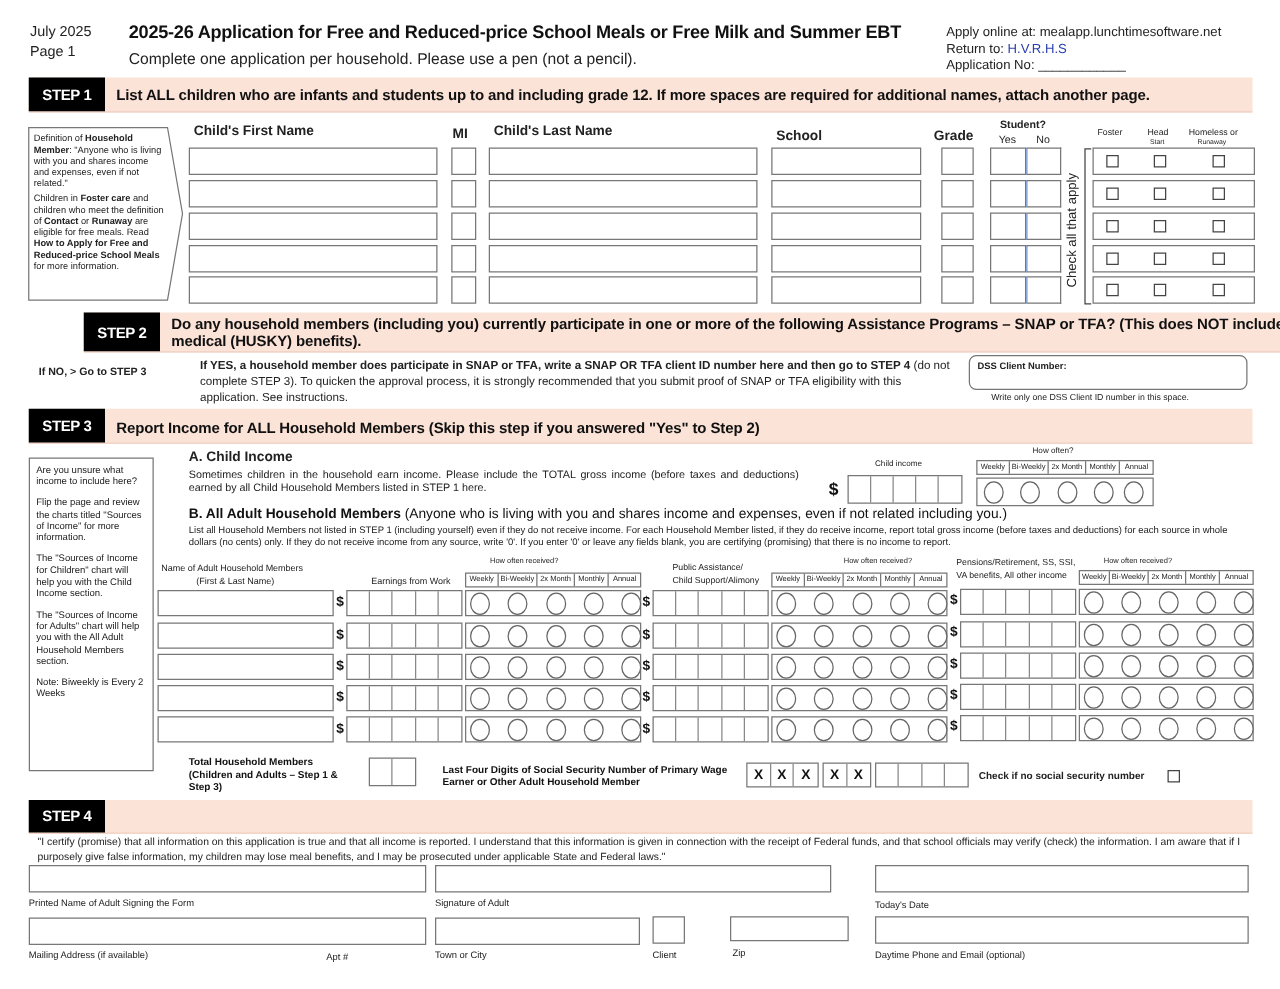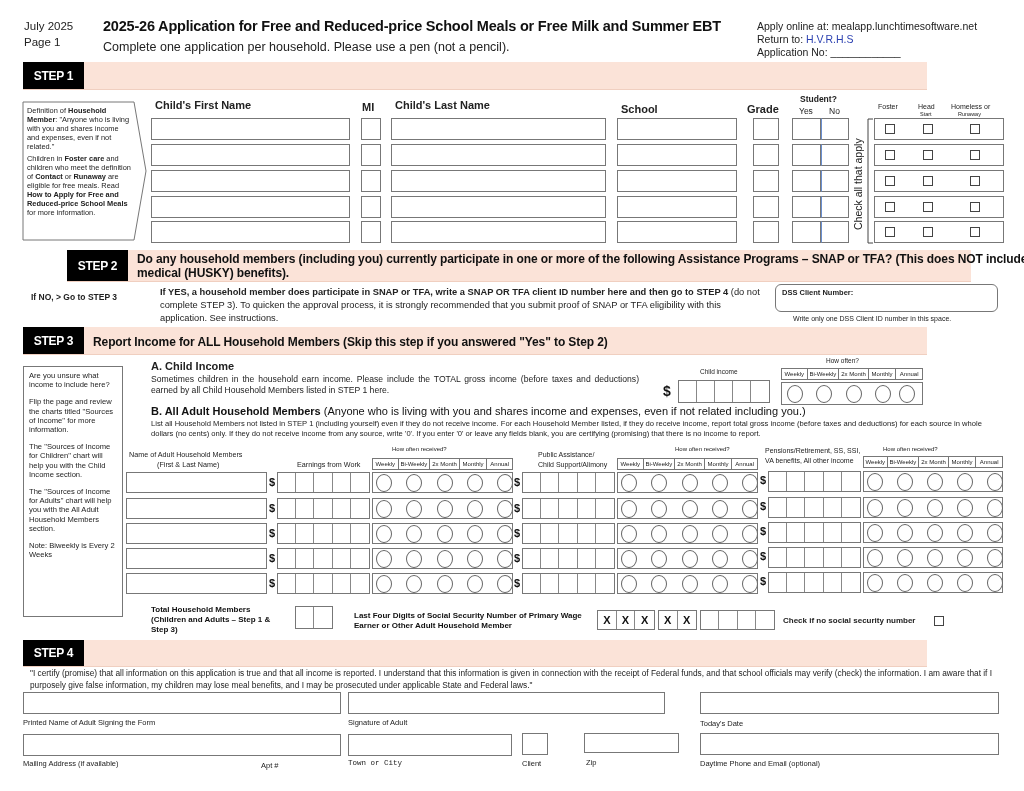--- a/index.html
+++ b/index.html
@@ -8,21 +8,21 @@
   .abs { position: absolute; }
 
   
   .hdr-left { left: 24px; top: 18px; font-size: 11.5px; line-height: 16px; color: #222; }
   .hdr-title { left: 103px; top: 18px; font-size: 14.5px; font-weight: bold; letter-spacing: -0.2px; }
   .hdr-sub { left: 103px; top: 40px; font-size: 12.5px; color: #222; }
   .hdr-right { left: 757px; top: 20px; font-size: 10.5px; line-height: 13px; color: #222; }
   .hdr-right .blue { color: #2a3fb0; }
 
   
-  .step-bar { left: 23px; width: 904px; background: #fbe3d8; border-bottom: 1px solid #f0cfc0; }
+  .step-bar { left: 23px; width: 979px; background: #fbe3d8; border-bottom: 1px solid #f0cfc0; }
   .step-badge { position: absolute; left: 0; top: 0; bottom: 0; width: 61px; background: #000; color: #fff;
     font-weight: bold; font-size: 12px; display: flex; align-items: center; justify-content: center; letter-spacing: -0.3px; }
   .step-text { position: absolute; left: 70px; font-weight: bold; font-size: 12px; color: #111; letter-spacing: -0.1px; }
 
   
   .box { position: absolute; border: 1px solid #777; background: #fff; }
   .cb { position: absolute; width: 10px; height: 10px; border: 1px solid #444; background: #fff; }
   .circ { position: absolute; width: 16px; height: 18px; border: 1px solid #666; border-radius: 50%; background: #fff; }
   .lbl { position: absolute; font-size: 9.5px; color: #222; white-space: nowrap; }
   .bold { font-weight: bold; }
@@ -47,20 +47,21 @@
 <div class="abs hdr-title">2025-26 Application for Free and Reduced-price School Meals or Free Milk and Summer EBT</div>
 <div class="abs hdr-sub">Complete one application per household. Please use a pen (not a pencil).</div>
 <div class="abs hdr-right">
   <div>Apply online at: mealapp.lunchtimesoftware.net</div>
   <div><span>Return to:</span> <span class="blue">H.V.R.H.S</span></div>
   <div>Application No: ____________</div>
 </div>
 
 <div class="abs step-bar" style="top:62px;height:28px;">
   <div class="step-badge">STEP 1</div>
+  <div class="step-text" style="top:7px;">List ALL children who are infants and students up to and including grade 12. If more spaces are required for additional names, attach another page.</div>
 </div>
 
 <svg class="abs" style="left:22px;top:101px;" width="125" height="140">
   <polygon points="1,1 112,1 124,70 112,139 1,139" fill="#fff" stroke="#777" stroke-width="1"></polygon>
 </svg>
 <div class="abs" style="left:27px;top:106px;width:104px;font-size:7.4px;line-height:9px;color:#222;">
   <p><span>Definition of </span><b>Household Member</b><span>: "Anyone who is living with you and shares income and expenses, even if not related."</span></p>
   <p style="margin-top:3px;"><span>Children in </span><b>Foster care</b><span> and children who meet the definition of </span><b>Contact</b><span> or </span><b>Runaway</b><span> are eligible for free meals. Read </span><b>How to Apply for Free and Reduced-price School Meals</b><span> for more information.</span></p>
 </div>
 
@@ -519,19 +520,19 @@
 <div class="lbl" style="left:23px;top:718px;font-size:7.5px;">Printed Name of Adult Signing the Form</div>
 <div class="box" style="left:348px;top:692px;width:317px;height:22px;"></div>
 <div class="lbl" style="left:348px;top:718px;font-size:7.5px;">Signature of Adult</div>
 <div class="box" style="left:700px;top:692px;width:299px;height:22px;"></div>
 <div class="lbl" style="left:700px;top:719px;font-size:7.5px;">Today's Date</div>
 
 <div class="box" style="left:23px;top:734px;width:318px;height:22px;"></div>
 <div class="lbl" style="left:23px;top:759px;font-size:7.5px;">Mailing Address (if available)</div>
 <div class="lbl" style="left:261px;top:761px;font-size:7.5px;">Apt #</div>
 <div class="box" style="left:348px;top:734px;width:164px;height:22px;"></div>
-<div class="lbl" style="left:348px;top:759px;font-size:7.5px;font-family:Liberation Mono, monospace;">Town or City</div>
+<div class="lbl" style="left:348px;top:759px;font-size:7.5px;">Town or City</div>
 <div class="box" style="left:522px;top:733px;width:26px;height:22px;"></div>
 <div class="lbl" style="left:522px;top:759px;font-size:7.5px;">Client</div>
 <div class="box" style="left:584px;top:733px;width:95px;height:20px;"></div>
 <div class="lbl" style="left:586px;top:758px;font-size:7.5px;">Zip</div>
 <div class="box" style="left:700px;top:733px;width:299px;height:22px;"></div>
 <div class="lbl" style="left:700px;top:759px;font-size:7.5px;">Daytime Phone and Email (optional)</div>
 
 </body></html>

